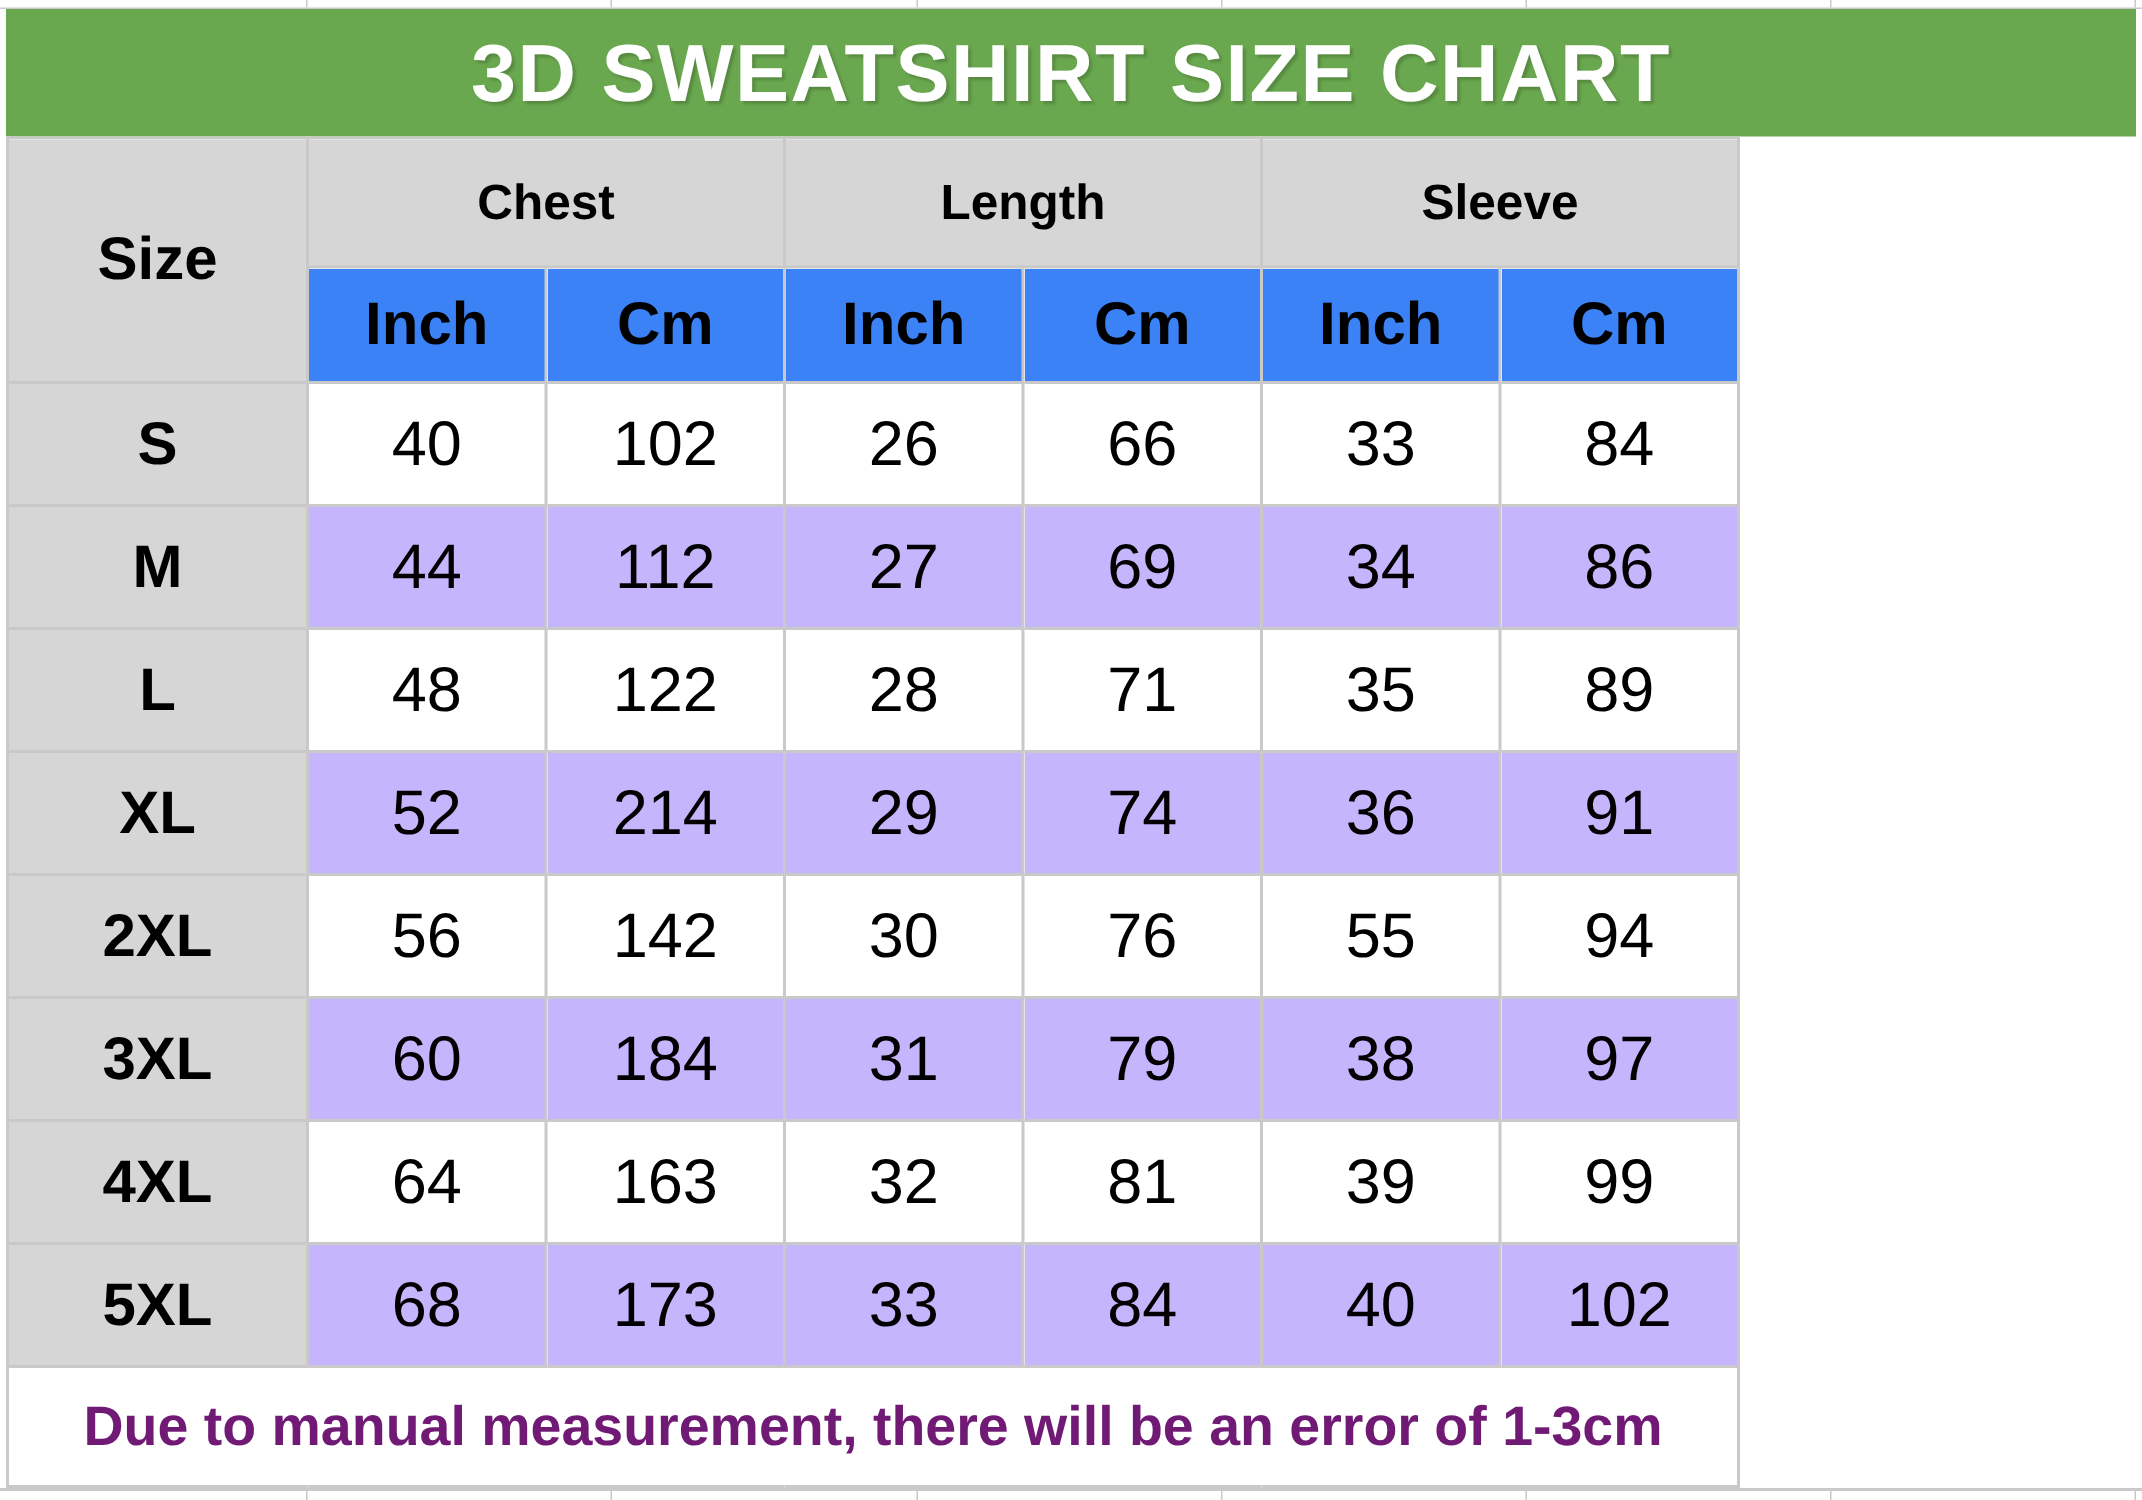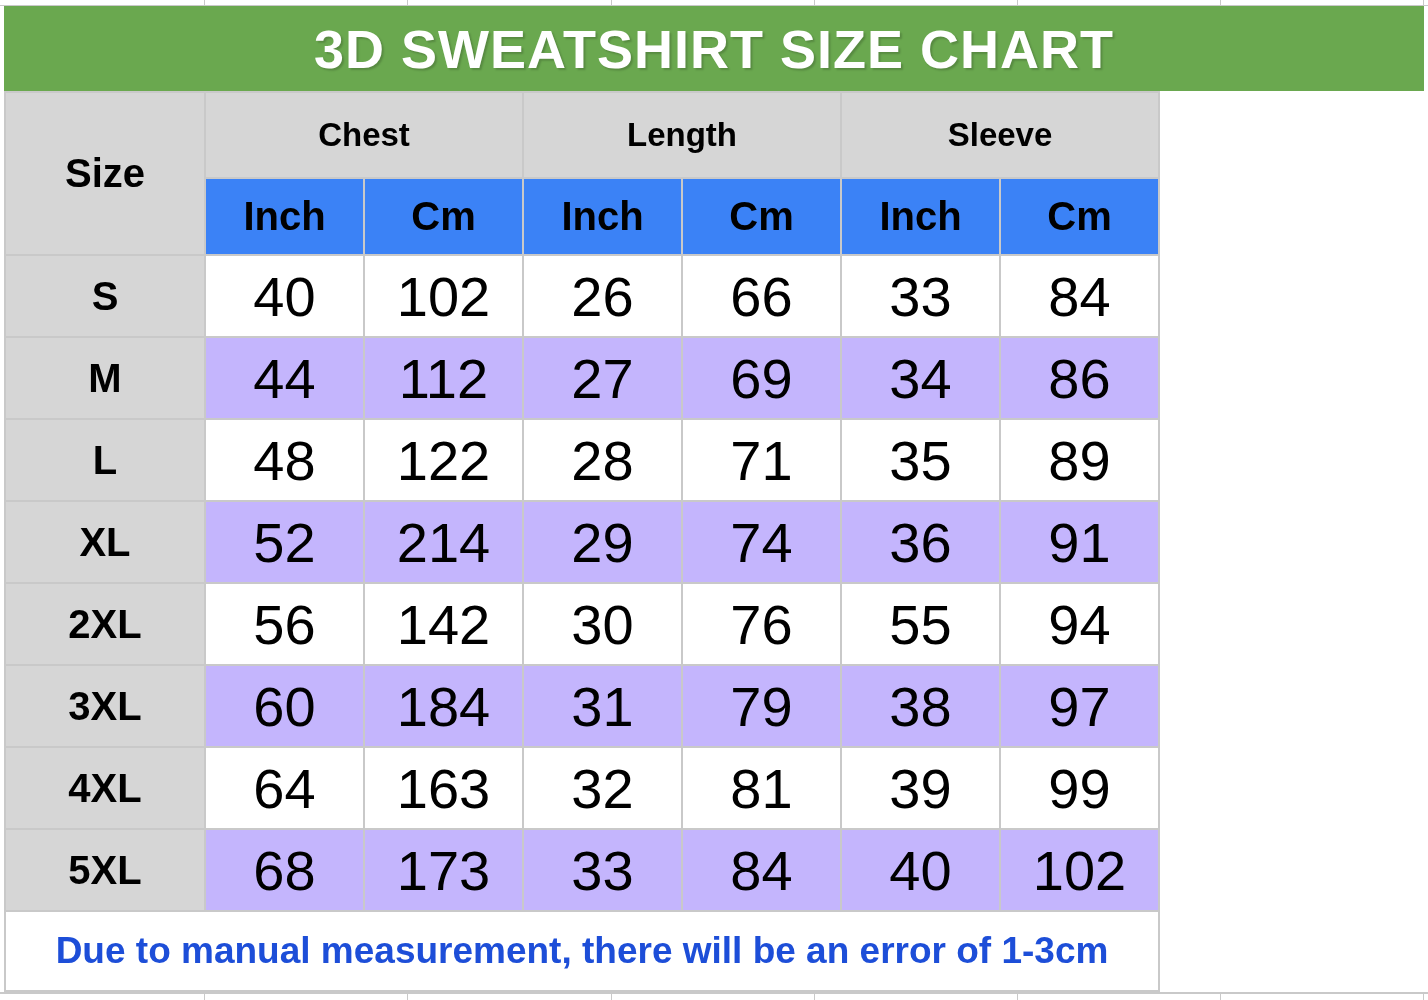--- a/index.html
+++ b/index.html
@@ -37,29 +37,29 @@
   th.grp {
     background:#d6d6d6; height:84px; font-size:33px; font-weight:bold;
   }
   th.size-h {
     background:#d6d6d6; font-size:40px; font-weight:bold;
   }
   tr.units th {
     background:#3b82f6; height:75px; font-size:40px; font-weight:bold;
   }
   tbody td {
-    height:80px; font-size:56px; font-weight:normal; background:#ffffff;
+    height:80px; font-size:42px; font-weight:normal; background:#ffffff;
   }
   tbody td.size-c {
     background:#d6d6d6; font-weight:bold; font-size:40px;
   }
   tbody tr.alt td { background:#c4b5fd; }
   tbody tr.alt td.size-c { background:#d6d6d6; }
   tfoot td {
-    height:78px; background:#ffffff; color:#1d4ed8;
+    height:78px; background:#ffffff; color:#701a75;
     font-weight:bold; font-size:37px;
   }
 </style>
 </head>
 <body>
 
 <div class="strip top">
   <i class="gl" style="left:204px"></i>
   <i class="gl" style="left:407px"></i>
   <i class="gl" style="left:611px"></i>

